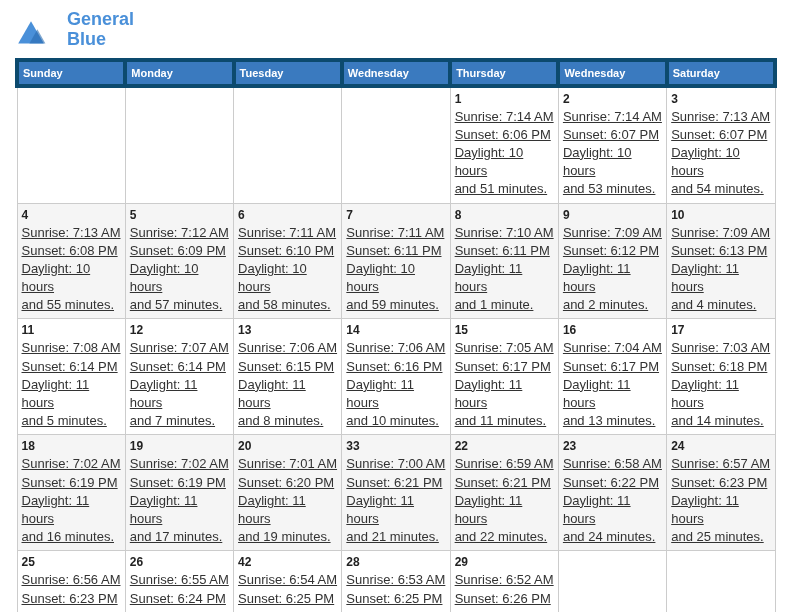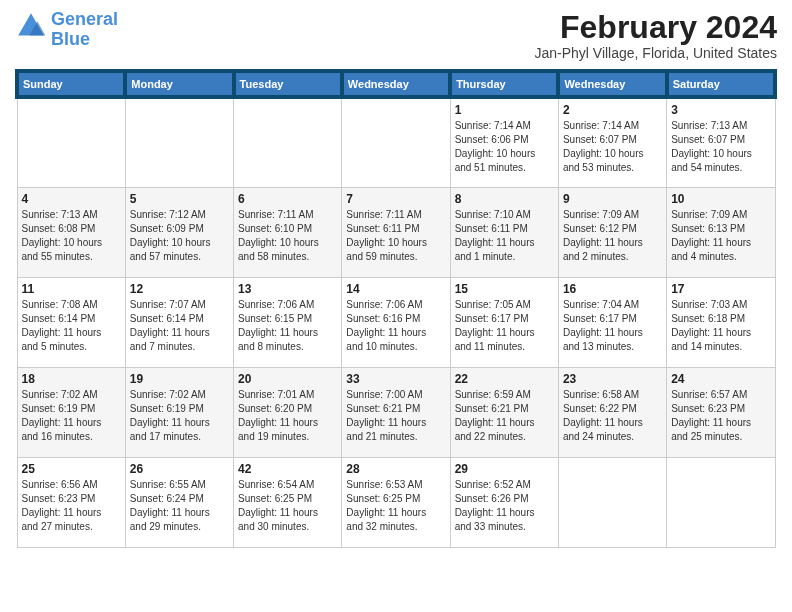--- a/index.html
+++ b/index.html
@@ -11,22 +11,22 @@
       padding: 10px 15px;
     }
     .header-area {
       display: flex;
       justify-content: space-between;
       align-items: flex-start;
       margin-bottom: 8px;
     }
     .logo {
       display: flex;
-      align-items: flex-start;
-      gap: 4px;
+      align-items: flex-end;
+      gap: 20px;
     }
     .logo-text {
       font-size: 18px;
       font-weight: bold;
       color: #333;
       line-height: 1.1;
     }
     .logo-text span {
       color: #4a90d9;
     }
@@ -76,45 +76,42 @@
     }
     .day-num {
       font-weight: bold;
       font-size: 12px;
       color: #222;
       display: block;
       margin-bottom: 2px;
     }
     .day-info {
       color: #333;
-      font-size: 10px;
+      font-size: 13px;
       line-height: 1.4;
+      text-decoration: underline;
     }
     .empty-cell {
       background-color: #fff;
     }
   </style>
 </head>
 <body>
 
 <div class="header-area">
   <div class="logo">
     <svg class="logo-icon" viewBox="0 0 40 40">
       <polygon points="20,4 36,32 4,32" fill="#4a90d9"></polygon>
       <polygon points="28,14 38,32 18,32" fill="#2a6aaf" opacity="0.6"></polygon>
     </svg>
     <div class="logo-text">
       <div><span>General</span></div>
       <div><span style="color:#4a90d9">Blue</span></div>
     </div>
   </div>
-  <div class="title-area">
-    <div class="month-title">February 2024</div>
-    <div class="location-title">Jan-Phyl Village, Florida, United States</div>
-  </div>
 </div>
 
 <table>
   <thead>
     <tr>
     <th>Sunday</th>
         <th>Monday</th>
         <th>Tuesday</th>
         <th>Wednesday</th>
         <th>Thursday</th>

